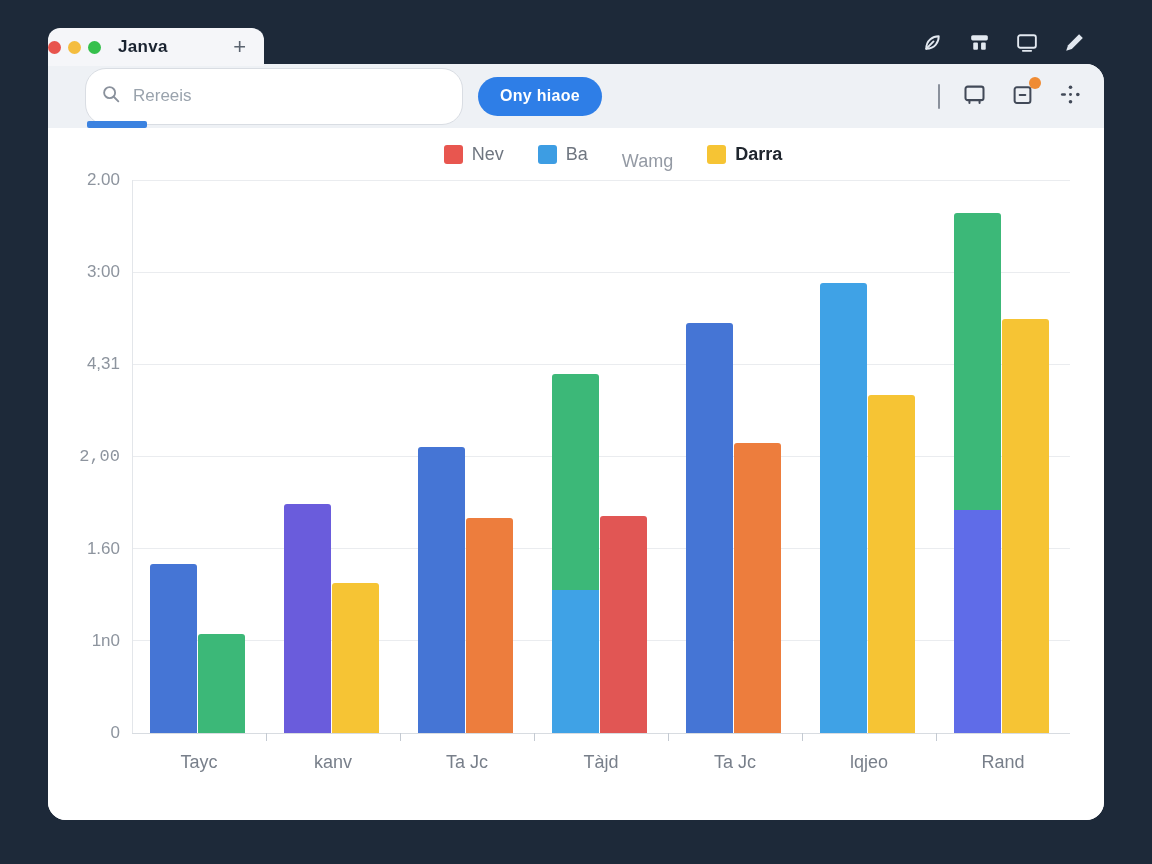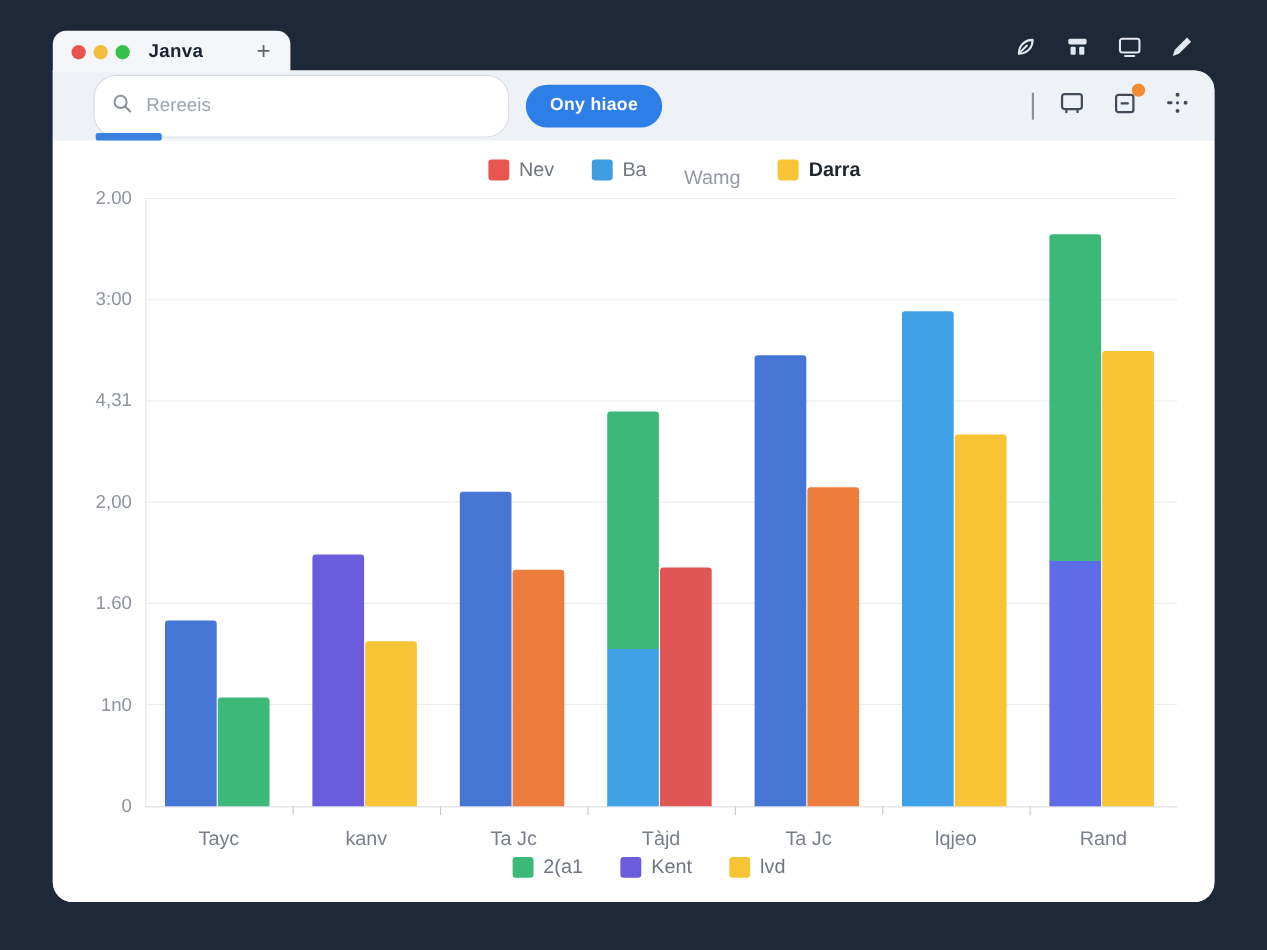--- a/index.html
+++ b/index.html
@@ -6,21 +6,21 @@
   body{
     width:1152px;height:864px;
     background:#1d2939;
     font-family:"Liberation Sans", sans-serif;
     position:relative;overflow:hidden;
   }
   
   .tab{
     position:absolute;left:48px;top:28px;width:216px;height:38px;
     background:#f5f6f9;border-radius:12px 12px 0 0;
-    display:flex;align-items:center;padding-left:17px;box-sizing:border-box;z-index:3;
+    display:flex;align-items:center;box-sizing:border-box;z-index:3;
   }
   .light{width:13px;height:13px;border-radius:50%;margin-right:7px;border:none;padding:0;}
   .light.red{background:#e8544d;}
   .light.yellow{background:#f4bd3f;}
   .light.green{background:#35c04c;}
   .tab-title{font-size:17px;font-weight:bold;color:#1a2330;margin-left:10px;letter-spacing:.3px;}
   .new-tab{margin-left:auto;margin-right:14px;font-size:22px;color:#5b6470;background:none;border:none;line-height:20px;padding:0 4px;}
   .browser-actions{
     position:absolute;top:30px;left:920px;display:flex;gap:22px;align-items:center;color:#e2e8f0;z-index:2;
   }
@@ -169,21 +169,21 @@
         </div>
         <div class="legend-item">
           <div class="swatch" style="background: rgb(246, 196, 52);"></div>
           <div class="legend-label bold">Darra</div>
         </div>
       </div>
     <div id="ylabels">
         <div class="ytick" style="top: 595px;">0</div>
         <div class="ytick" style="top: 502.833px;">1n0</div>
         <div class="ytick" style="top: 410.667px;">1.60</div>
-        <div class="ytick" style="top: 318.5px;">2,00</div>
+        <div class="ytick" style="top: 318.5px; font-family: Liberation Mono, monospace;">2,00</div>
         <div class="ytick" style="top: 226.333px;">4,31</div>
         <div class="ytick" style="top: 134.167px;">3:00</div>
         <div class="ytick" style="top: 42px;">2.00</div>
       </div>
     <div id="plot">
         <div class="gridline axis" style="top: 552.5px;"></div>
         <div class="gridline" style="top: 460.333px;"></div>
         <div class="gridline" style="top: 368.167px;"></div>
         <div class="gridline" style="top: 276px;"></div>
         <div class="gridline" style="top: 183.833px;"></div>
@@ -243,28 +243,14 @@
       </div>
     <div id="xlabels">
         <div class="xlabel" style="left: 84px; top: 624px;">Tayc</div>
         <div class="xlabel" style="left: 218px; top: 624px;">kanv</div>
         <div class="xlabel" style="left: 352px; top: 624px;">Ta Jc</div>
         <div class="xlabel" style="left: 486px; top: 624px;">Tàjd</div>
         <div class="xlabel" style="left: 620px; top: 624px;">Ta Jc</div>
         <div class="xlabel" style="left: 754px; top: 624px;">lqjeo</div>
         <div class="xlabel" style="left: 888px; top: 624px;">Rand</div>
       </div>
-    <div class="legend bottom" id="legend-bottom">
-        <div class="legend-item">
-          <div class="swatch" style="background: rgb(60, 184, 120);"></div>
-          <div class="legend-label">2(a1</div>
-        </div>
-        <div class="legend-item">
-          <div class="swatch" style="background: rgb(106, 92, 220);"></div>
-          <div class="legend-label">Kent</div>
-        </div>
-        <div class="legend-item">
-          <div class="swatch" style="background: rgb(246, 196, 52);"></div>
-          <div class="legend-label">lvd</div>
-        </div>
-      </div>
   </div>
 </div>
 
 </body></html>

